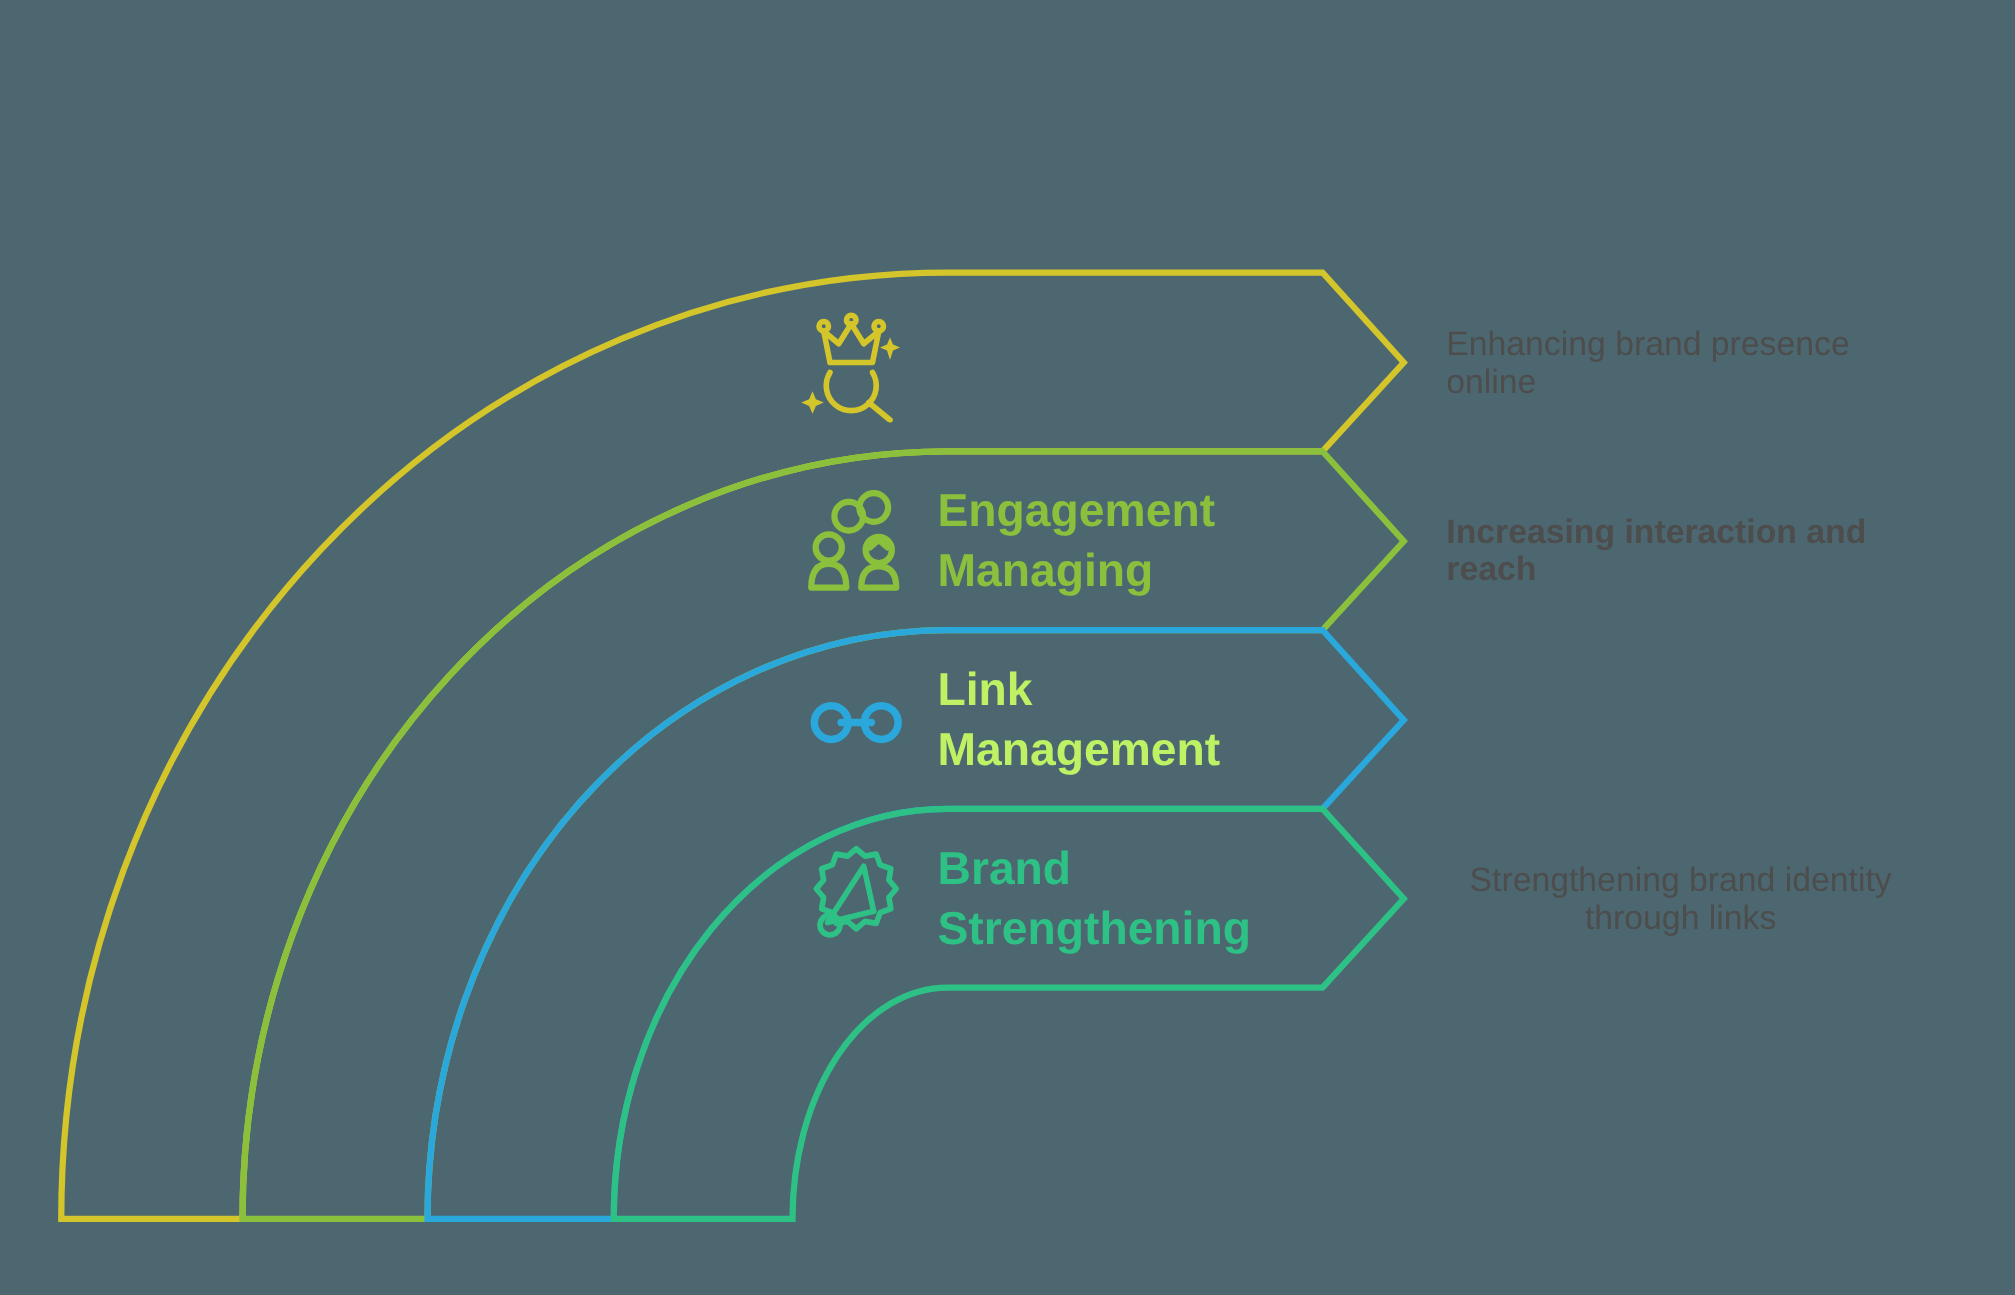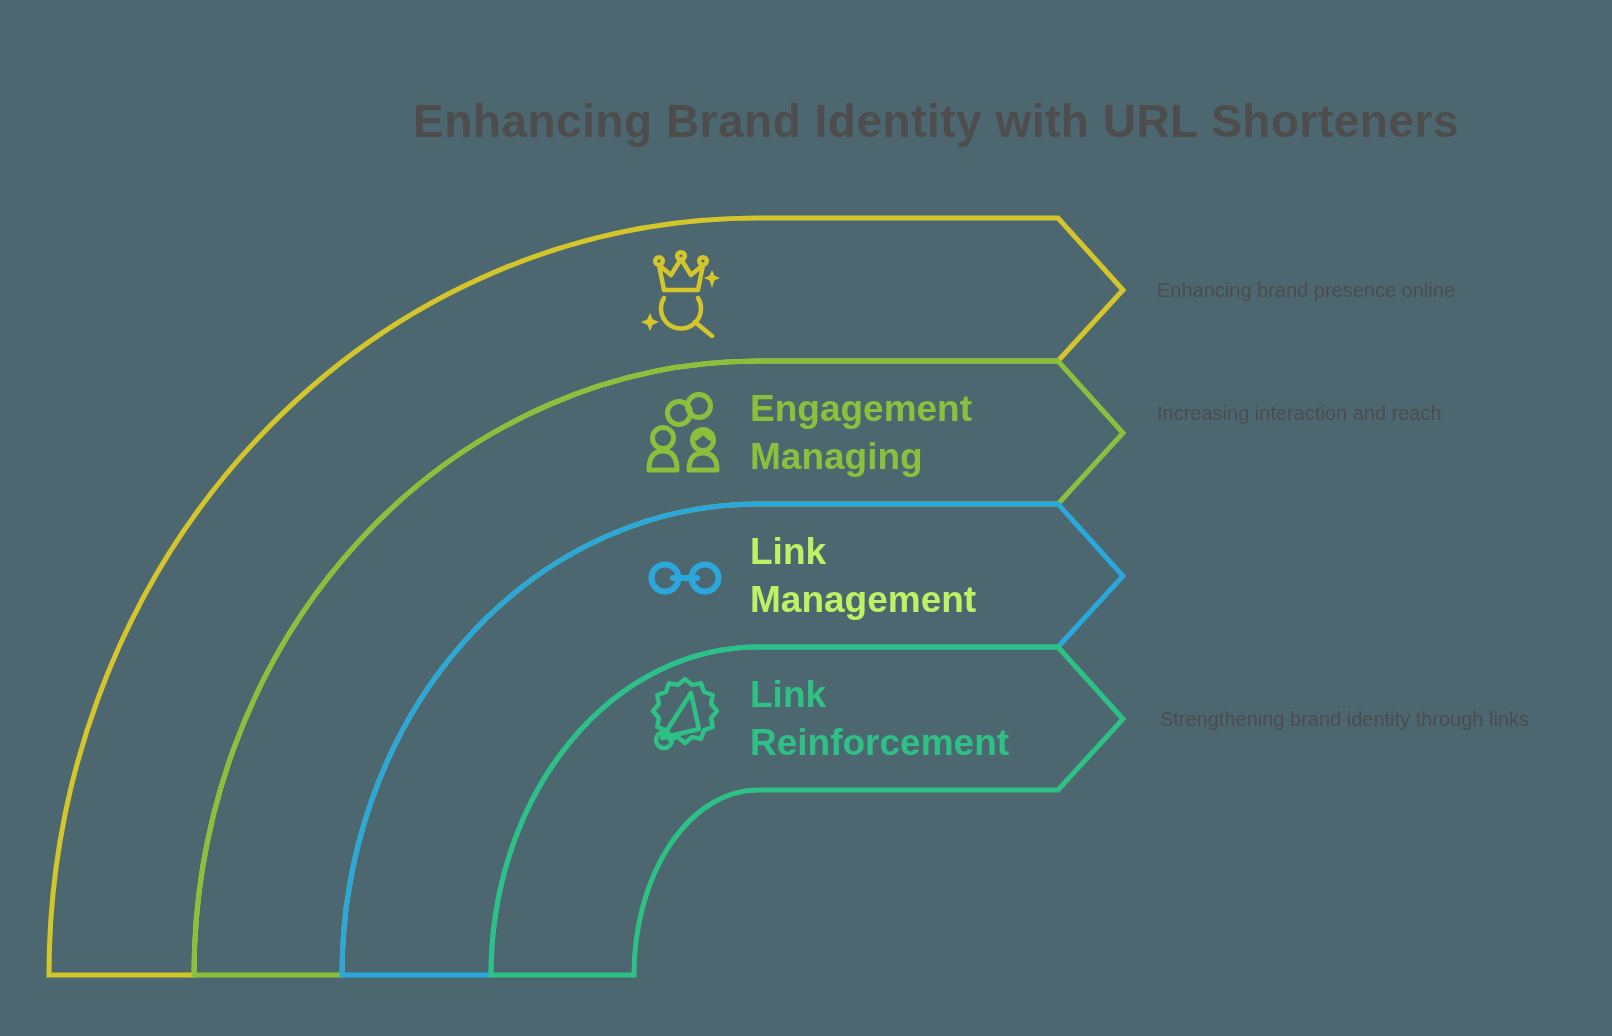--- a/index.html
+++ b/index.html
@@ -1,29 +1,28 @@
 <!DOCTYPE html>
 <html><head>
 <meta charset="utf-8">
 <style>
   html,body{margin:0;padding:0;}
   body{width:1612px;height:1036px;overflow:hidden;font-family:"Liberation Sans",sans-serif;}
   .canvas{position:absolute;top:0;left:0;width:1612px;height:1036px;}
   .title{position:absolute;left:413px;top:94px;font-size:46px;font-weight:600;letter-spacing:0.5px;white-space:nowrap;}
   .bands-svg{position:absolute;top:0;left:0;}
   .band-label{position:absolute;left:750px;width:280px;font-size:37px;font-weight:600;line-height:48px;}
-  .band-desc{position:absolute;left:1157px;width:375px;font-size:20px;line-height:30px;transform:translateY(-50%);}
+  .band-desc{position:absolute;left:1157px;width:375px;font-size:27px;line-height:30px;transform:translateY(-50%);}
   .icon-svg{position:absolute;}
 </style>
 </head>
 <body>
 
 <div class="canvas" style="background-color: rgb(76, 103, 112);">
 
-  <div class="title" style="color: rgb(77, 77, 77);">Enhancing Brand Identity with URL Shorteners</div>
 
   <svg class="bands-svg" width="1612" height="1036" viewBox="0 0 1612 1036">
     <path d="M49,975 A709,757 0 0 1 758,218 L1058,218 L1123,290 L1058,361 L758,361 A564,614 0 0 0 194,975 Z" fill="none" stroke-width="5" stroke-linejoin="miter" stroke="#d4c62a"></path>
     <path d="M194,975 A564,614 0 0 1 758,361 L1058,361 L1123,433 L1058,504 L758,504 A416,471 0 0 0 342,975 Z" fill="none" stroke-width="5" stroke-linejoin="miter" stroke="#8bc03d"></path>
     <path d="M342,975 A416,471 0 0 1 758,504 L1058,504 L1123,576 L1058,647 L758,647 A267,328 0 0 0 491,975 Z" fill="none" stroke-width="5" stroke-linejoin="miter" stroke="#2aa8dc"></path>
     <path d="M491,975 A267,328 0 0 1 758,647 L1058,647 L1123,719 L1058,790 L758,790 A124,185 0 0 0 634,975 Z" fill="none" stroke-width="5" stroke-linejoin="miter" stroke="#2ec186"></path>
   </svg>
 
   <svg class="icon-svg" style="left:640px;top:248px;" width="82" height="90" viewBox="0 0 82 90" fill="none" stroke-width="4.5" stroke-linecap="round" stroke-linejoin="round" stroke="#d4c62a">
     <path d="M24,42 L19,17 L31,27 L41,11 L51,27 L63,17 L58,42 L24,42"></path>
@@ -53,19 +52,19 @@
   </svg>
 
   <svg class="icon-svg" style="left:640px;top:676px;" width="84" height="78" viewBox="0 0 84 78" fill="none" stroke-width="4.5" stroke-linecap="round" stroke-linejoin="round" stroke="#2ec186">
     <path d="M77,35 L71.1,42 L72.7,51 L64.1,54.1 L61,62.7 L52,61.1 L45,67 L38,61.1 L29,62.7 L25.9,54.1 L17.3,51 L18.9,42 L13,35 L18.9,28 L17.3,19 L25.9,15.9 L29,7.3 L38,8.9 L45,3 L52,8.9 L61,7.3 L64.1,15.9 L72.7,19 L71.1,28 Z"></path>
     <path d="M22,62 L51,17 L59,53 Z"></path>
     <circle cx="24" cy="64" r="8"></circle>
   </svg>
 
   <div class="band-label" style="top: 385px; color: rgb(139, 192, 61);">Engagement Managing</div>
   <div class="band-label" style="top: 528px; color: #bef264;">Link Management</div>
-  <div class="band-label" style="top: 671px; color: rgb(46, 193, 134);">Link Reinforcement</div>
+  <div class="band-label" style="top: 671px; color: rgb(46, 193, 134);">Brand Strengthening</div>
 
   <div class="band-desc" style="top: 290px; color: rgb(77, 77, 77);">Enhancing brand presence online</div>
-  <div class="band-desc" style="top: 413px; color: rgb(77, 77, 77);">Increasing interaction and reach</div>
+  <div class="band-desc" style="top: 440px; color: rgb(77, 77, 77); font-weight: bold;">Increasing interaction and reach</div>
   <div class="band-desc" style="top: 719px; color: rgb(77, 77, 77); text-align: center;">Strengthening brand identity through links</div>
 
 </div>
 
 </body></html>

